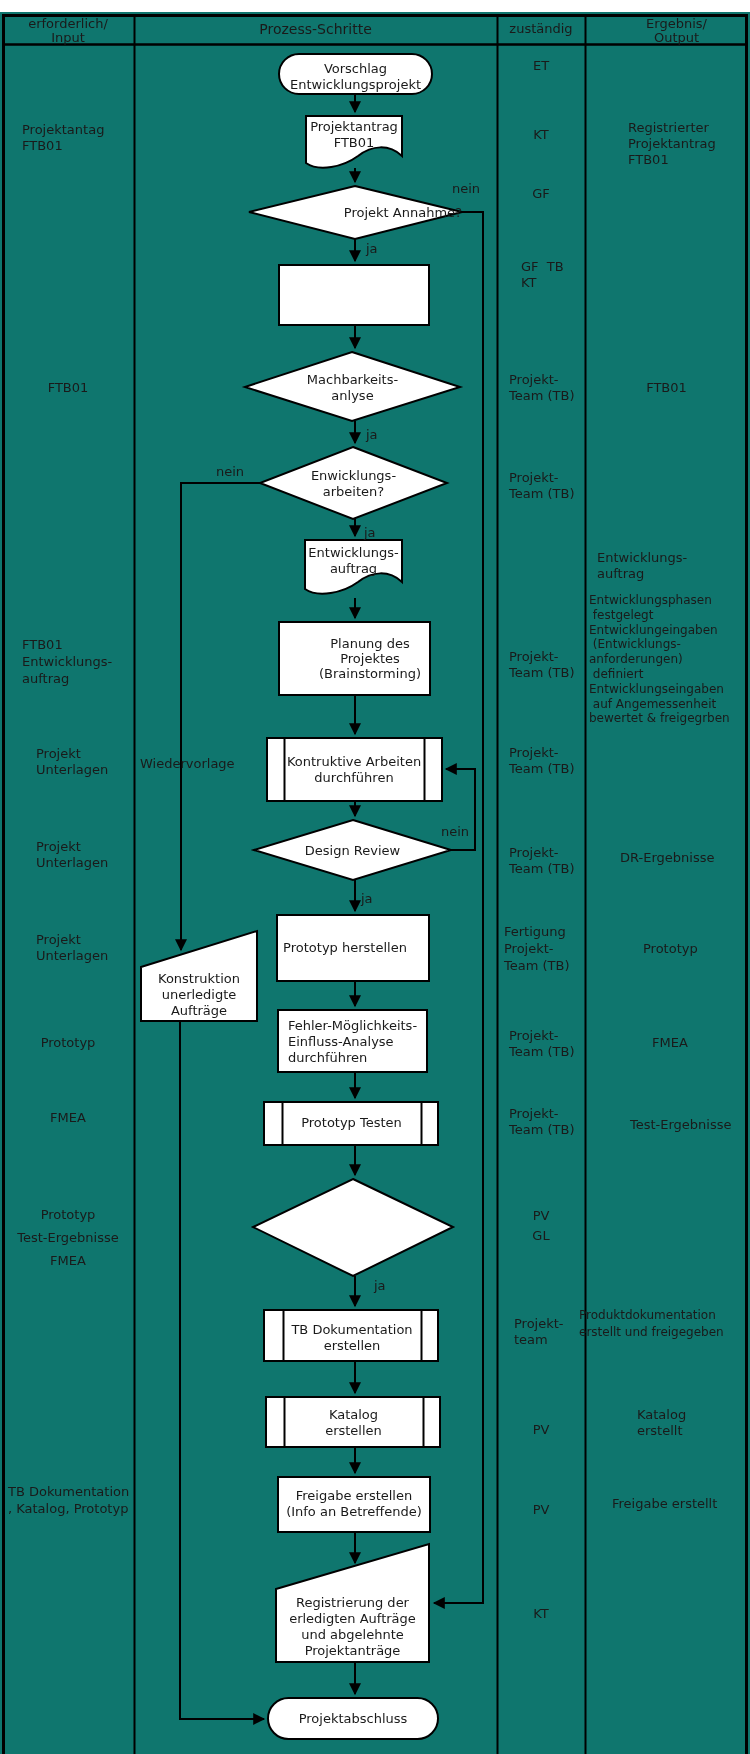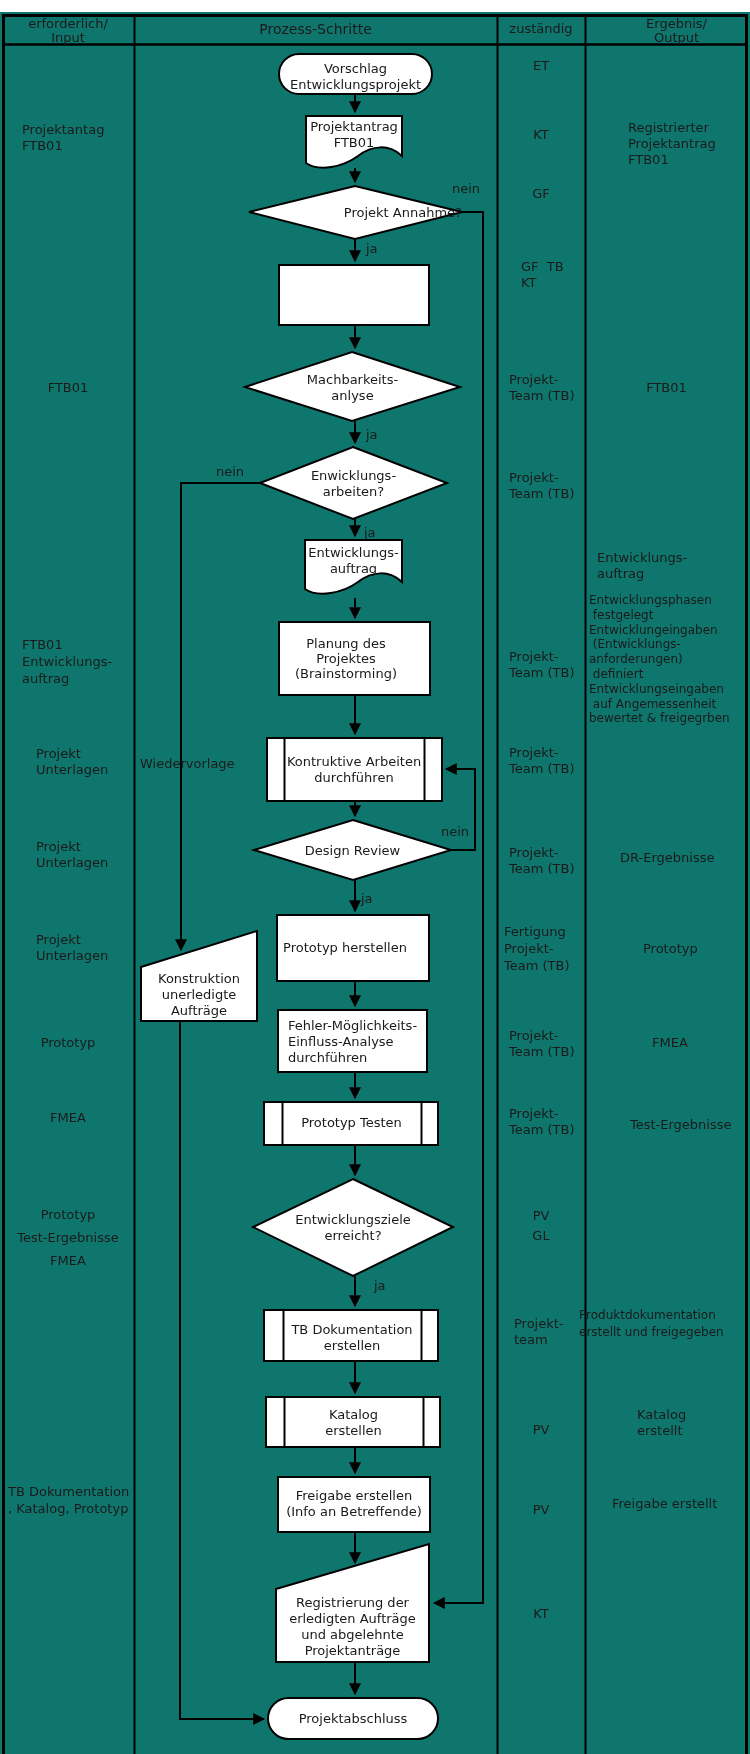--- a/index.html
+++ b/index.html
@@ -112,36 +112,34 @@
 Entwicklungsprojekt</div>
   <div class="t c" style="left:306px;top:107px;width:96px;">Projektantrag
 FTB01</div>
   <div class="t c" style="left:249px;top:193px;width:213px;text-align:right;">Projekt Annahme?</div>
   <div class="t c" style="left:245px;top:360px;width:215px;">Machbarkeits-
 anlyse</div>
   <div class="t c" style="left:260px;top:456px;width:187px;">Enwicklungs-
 arbeiten?</div>
   <div class="t c" style="left:305px;top:533px;width:97px;">Entwicklungs-
 auftrag</div>
-  <div class="t c" style="left:261px;top:624px;width:170px;line-height:15px;text-align:center;">Planung des
+  <div class="t c" style="left:285px;top:624px;width:170px;line-height:15px;text-align:center;">Planung des
 Projektes
 (Brainstorming)</div>
   <div class="t c" style="left:284px;top:742px;width:140px;">Kontruktive Arbeiten
 durchführen</div>
   <div class="t c" style="left:254px;top:831px;width:197px;">Design Review</div>
   <div class="t c" style="left:277px;top:928px;width:136px;">Prototyp herstellen</div>
   <div class="t c" style="left:141px;top:959px;width:116px;">Konstruktion
 unerledigte
 Aufträge</div>
   <div class="t" style="left:288px;top:1006px;width:135px;">Fehler-Möglichkeits-
 Einfluss-Analyse
 durchführen</div>
   <div class="t c" style="left:282px;top:1103px;width:139px;">Prototyp Testen</div>
-  <div class="t c" style="left:253px;top:1200px;width:200px;">Entwicklungsziele
-erreicht?</div>
   <div class="t c" style="left:283px;top:1310px;width:138px;">TB Dokumentation
 erstellen</div>
   <div class="t c" style="left:284px;top:1395px;width:139px;">Katalog
 erstellen</div>
   <div class="t c" style="left:278px;top:1476px;width:152px;">Freigabe erstellen
 (Info an Betreffende)</div>
   <div class="t c" style="left:276px;top:1583px;width:153px;">Registrierung der
 erledigten Aufträge
 und abgelehnte
 Projektanträge</div>

